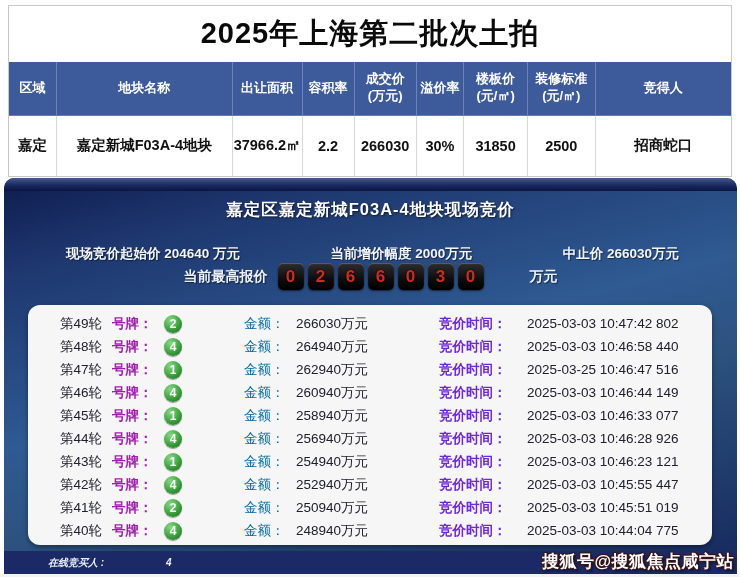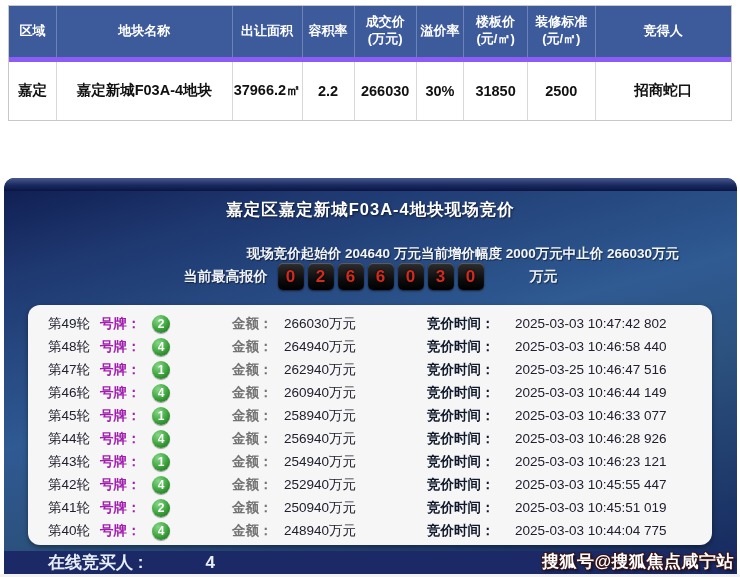--- a/index.html
+++ b/index.html
@@ -34,21 +34,21 @@
     height: 53px; text-align: center; vertical-align: middle;
     border-left: 1px solid #6d83b8;
     white-space: pre-line; line-height: 1.3;
   }
   table.summary th:first-child { border-left: none; }
   table.summary td {
     background: #ffffff; color: #111111;
     font-size: 14.5px; font-weight: bold;
     height: 61px; text-align: center; vertical-align: middle;
     border-left: 1px solid #d8d8d8;
-    border-top: 5px solid #8b5cf6;
+    border-top: 1px solid #8b5cf6;
   }
   table.summary td:first-child { border-left: none; }
   td.winner { color: #e8221f; font-size: 15.5px; }
 
   
   .panel {
     position: absolute; left: 4px; top: 178px; width: 733px; height: 396px;
     border-radius: 10px 10px 0 0;
     background: linear-gradient(165deg, #0e1c4f 0%, #1e376f 16%, #2f5a92 46%, #2c527f 62%, #15285d 100%);
     overflow: hidden;
@@ -60,21 +60,21 @@
   }
   .panel-title {
     margin-top: 8px;
     text-align: center;
     color: #ffffff; font-size: 16.5px; font-weight: bold;
     letter-spacing: 1px;
     text-shadow: 1px 1px 2px rgba(0,0,0,.6);
   }
   .price-row {
     margin-top: 24px;
-    display: flex; justify-content: flex-end;
+    display: flex; justify-content: space-between;
     padding: 0 58px 0 62px;
     color: #f2f5fb; font-size: 13.5px; font-weight: bold;
     text-shadow: 1px 1px 1px rgba(0,0,0,.5);
   }
   .bid-row {
     display: flex; align-items: center; justify-content: center;
     color: #eef2fa; font-size: 14px; font-weight: bold;
     text-shadow: 1px 1px 1px rgba(0,0,0,.5);
   }
   .bid-row .label { margin-right: 10px; }
@@ -97,43 +97,45 @@
     background: #f6f6f6;
     border-radius: 12px;
     box-shadow: 0 2px 5px rgba(0,0,0,.4);
     padding-top: 7px;
   }
   .round-row {
     height: 23px;
     display: flex; align-items: center;
     font-size: 13.5px; color: #20202e;
     padding-left: 20px;
+    margin-left: 12px;
   }
   .r-round  { width: 52px; }
   .r-plabel { width: 52px; font-weight: bold; color: #a21caf; }
   .r-badge-cell { width: 40px; }
   .badge {
     width: 18px; height: 18px; border-radius: 50%;
     background: radial-gradient(circle at 35% 28%, #86d886 0%, #3aa23a 55%, #176617 100%);
     box-shadow: 0 1px 1px rgba(0,0,0,.4);
     color: #ffffff; font-size: 12px; font-weight: bold;
     display: flex; align-items: center; justify-content: center;
   }
-  .r-alabel { width: 52px; margin-left: 40px; font-weight: bold; color: #737373; }
+  .r-alabel { width: 52px; margin-left: 40px; font-weight: normal; color: #0369a1; }
   .r-avalue { width: 143px; }
-  .r-tlabel { width: 88px; font-weight: bold; color: #0f172a; }
+  .r-tlabel { width: 88px; font-weight: bold; color: #6d28d9; }
   .r-tvalue { flex: 1; }
 
   
   .online-row {
     position: absolute; left: 0; bottom: 0; width: 100%; height: 23px;
     background: #1b2a66;
     display: flex; align-items: center;
-    color: #e8edf8; font-size: 17px; font-weight: bold;
+    color: #e8edf8; font-size: 10px; font-weight: bold;
     padding-left: 44px;
+    font-style: italic;
   }
   .online-row .val { margin-left: 62px; }
 
   .bottom-strip {
     position: absolute; left: 0; bottom: 0; width: 740px; height: 3px;
     background: #f2f2f2;
   }
 
   
   .watermark {
@@ -145,20 +147,23 @@
       2px 2px 3px rgba(0,0,0,.7);
     z-index: 50;
     letter-spacing: 0.5px;
     padding-left: 6px;
   }
 </style>
 </head>
 <body>
 
 <div class="top-wrap">
+  <div class="title-bar">
+    <h1>2025年上海第二批次土拍</h1>
+  </div>
   <table class="summary">
     <colgroup>
       <col style="width:6.6%">
         <col style="width:24.3%">
         <col style="width:9.7%">
       <col style="width:7.2%">
         <col style="width:8.6%">
         <col style="width:6.6%">
       <col style="width:8.8%">
         <col style="width:9.4%">

